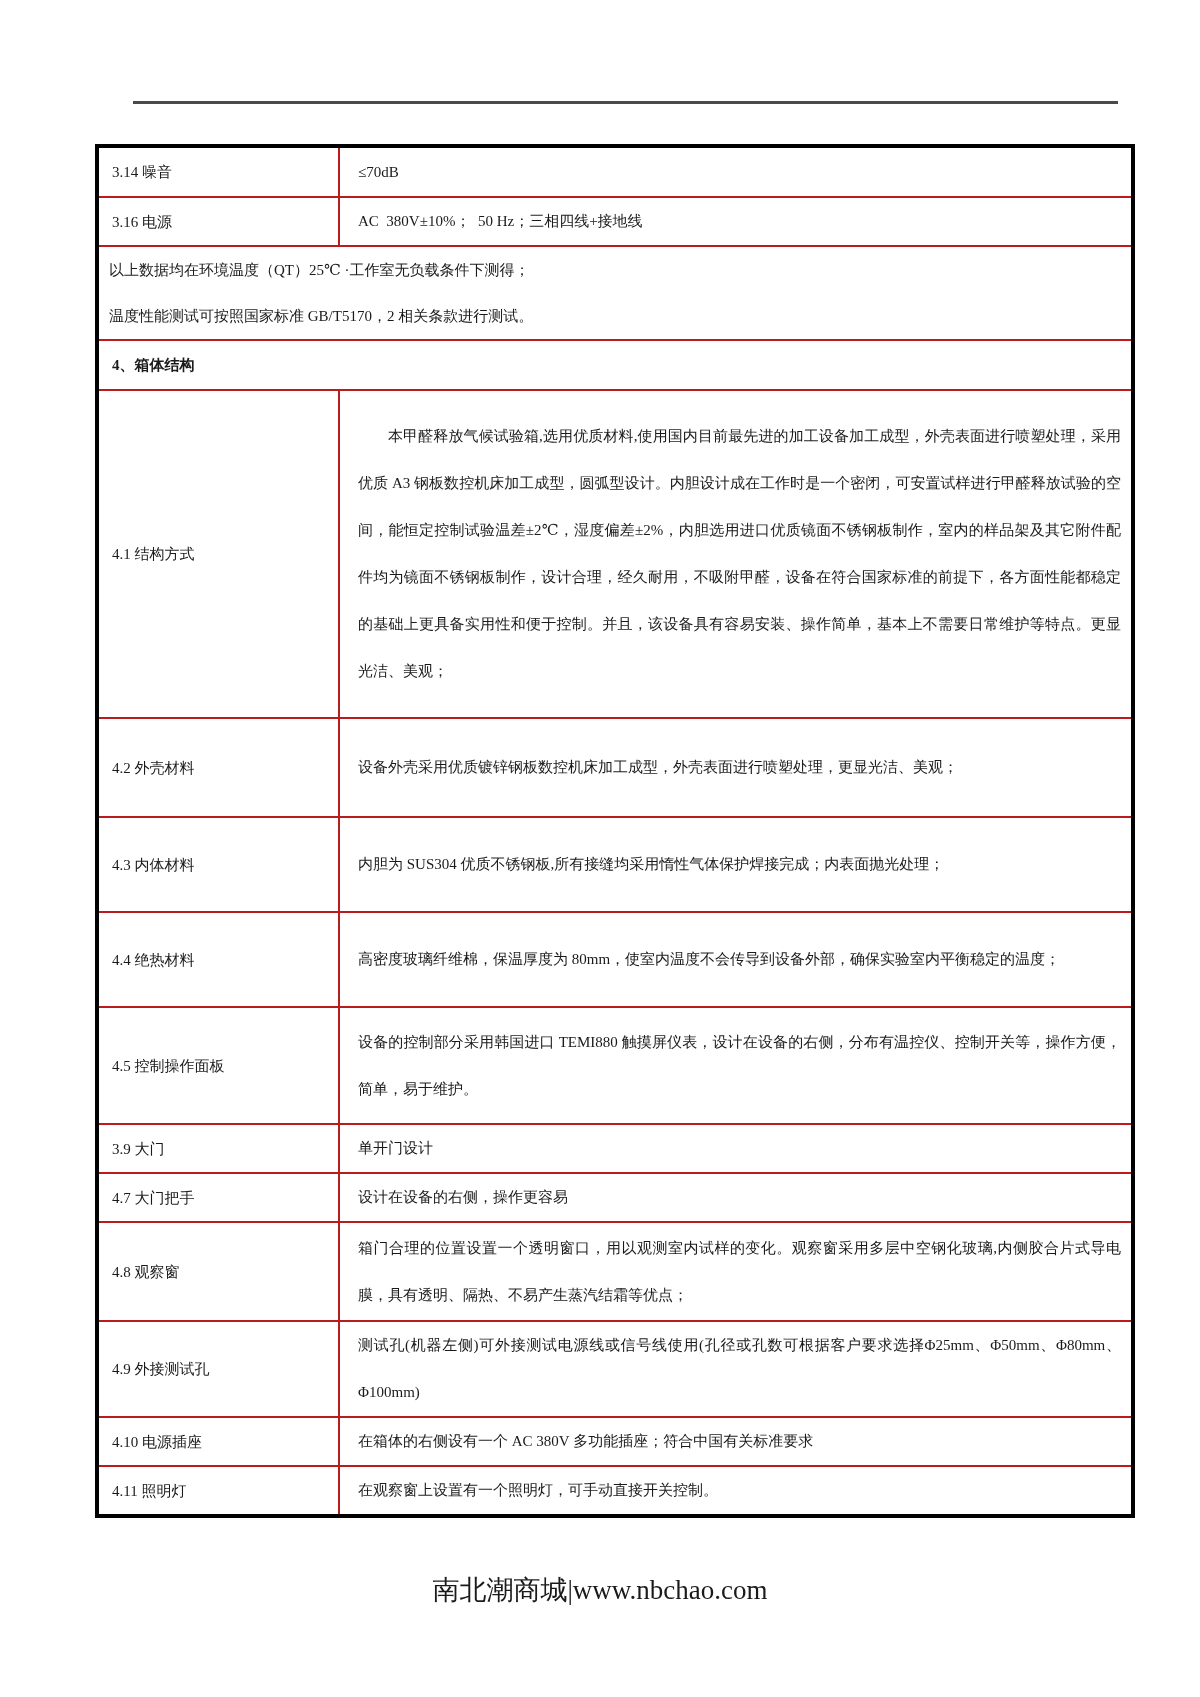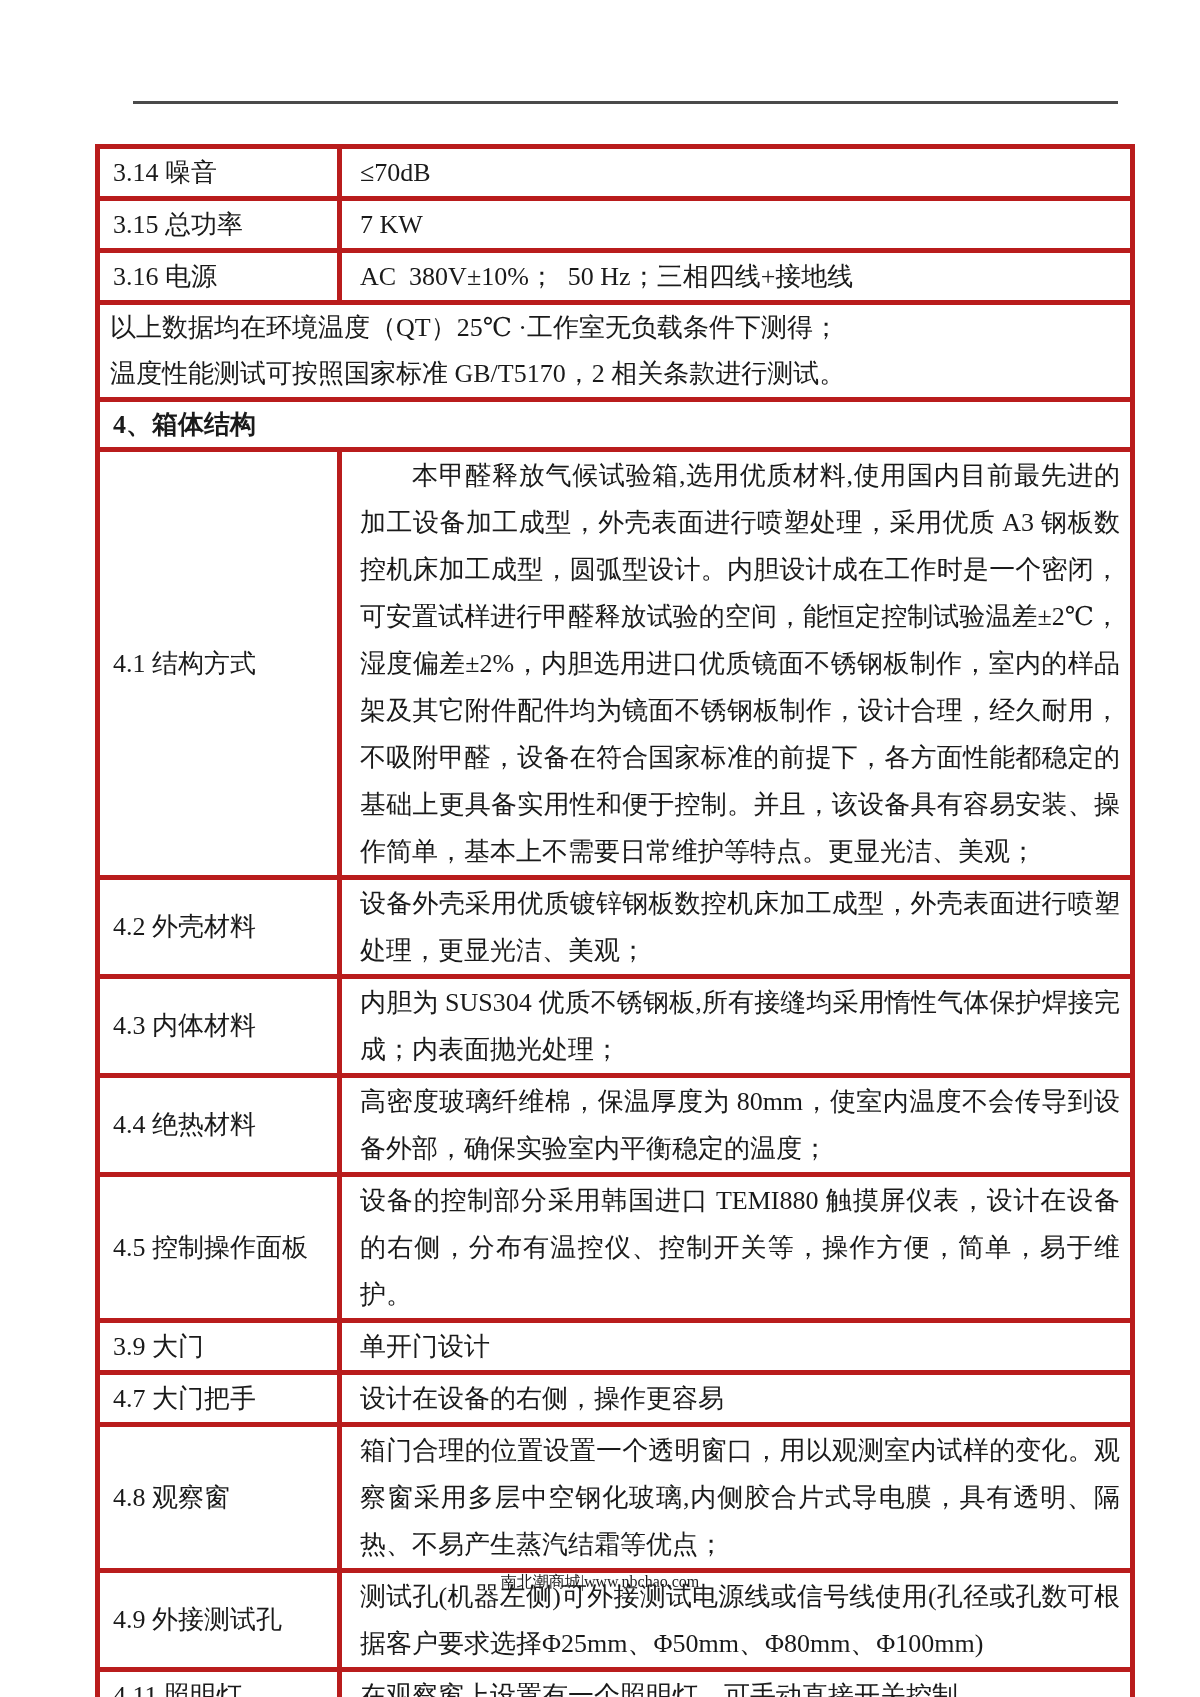--- a/index.html
+++ b/index.html
@@ -27,23 +27,23 @@
   table.spec-table {
     position: absolute;
     left: 95px;
     top: 144px;
     width: 1040px;
     border-collapse: collapse;
     table-layout: fixed;
     border: 4px solid #000000;
   }
   table.spec-table td {
-    border: 5px solid #b91c1c;
+    border: 2px solid #b91c1c;
     vertical-align: middle;
-    font-size: 26px;
+    font-size: 15px;
   }
   col.col-label { width: 242px; }
   td.label-cell {
     padding: 0 6px 0 13px;
     line-height: 26px;
   }
   td.value-cell {
     padding: 0 10px 0 18px;
     line-height: 47px;
     text-align: justify;
@@ -69,44 +69,40 @@
   .rh-328 { height: 328px; }
   .rh-99  { height: 99px; }
   .rh-95  { height: 95px; }
   .rh-117 { height: 117px; }
   .footer {
     position: absolute;
     top: 1572px;
     left: 0;
     width: 1200px;
     text-align: center;
-    font-size: 16px;
+    font-size: 27px;
     color: #1a1a1a;
   }
 </style>
 </head>
 <body>
 
 <div class="page">
 
   <div class="header-rule"></div>
 
   <table class="spec-table">
     <colgroup>
         <col class="col-label">
         <col>
       </colgroup>
     <tbody>
       <tr class="rh-51">
         <td class="label-cell">3.14 噪音</td>
         <td class="value-cell">≤70dB</td>
-      </tr>
-      <tr class="rh-47">
-        <td class="label-cell">3.15 总功率</td>
-        <td class="value-cell">7 KW</td>
       </tr>
       <tr class="rh-49">
         <td class="label-cell">3.16 电源</td>
         <td class="value-cell">AC  380V±10%；  50 Hz；三相四线+接地线</td>
       </tr>
       <tr class="rh-93">
         <td class="note-cell" colspan="2">
           <div>以上数据均在环境温度（QT）25℃ ·工作室无负载条件下测得；</div>
           <div>温度性能测试可按照国家标准 GB/T5170，2 相关条款进行测试。</div>
         </td>
@@ -144,20 +140,24 @@
       </tr>
       <tr class="rh-99">
         <td class="label-cell">4.8 观察窗</td>
         <td class="value-cell">箱门合理的位置设置一个透明窗口，用以观测室内试样的变化。观察窗采用多层中空钢化玻璃,内侧胶合片式导电膜，具有透明、隔热、不易产生蒸汽结霜等优点；</td>
       </tr>
       <tr class="rh-93">
         <td class="label-cell">4.9 外接测试孔</td>
         <td class="value-cell">测试孔(机器左侧)可外接测试电源线或信号线使用(孔径或孔数可根据客户要求选择Φ25mm、Φ50mm、Φ80mm、Φ100mm)</td>
       </tr>
       <tr class="rh-49">
+        <td class="label-cell">4.10 电源插座</td>
+        <td class="value-cell">在箱体的右侧设有一个 AC 380V 多功能插座；符合中国有关标准要求</td>
+      </tr>
+      <tr class="rh-49">
         <td class="label-cell">4.11 照明灯</td>
         <td class="value-cell">在观察窗上设置有一个照明灯，可手动直接开关控制。</td>
       </tr>
     </tbody>
   </table>
 
   <div class="footer">南北潮商城|www.nbchao.com</div>
 
 </div>
 

